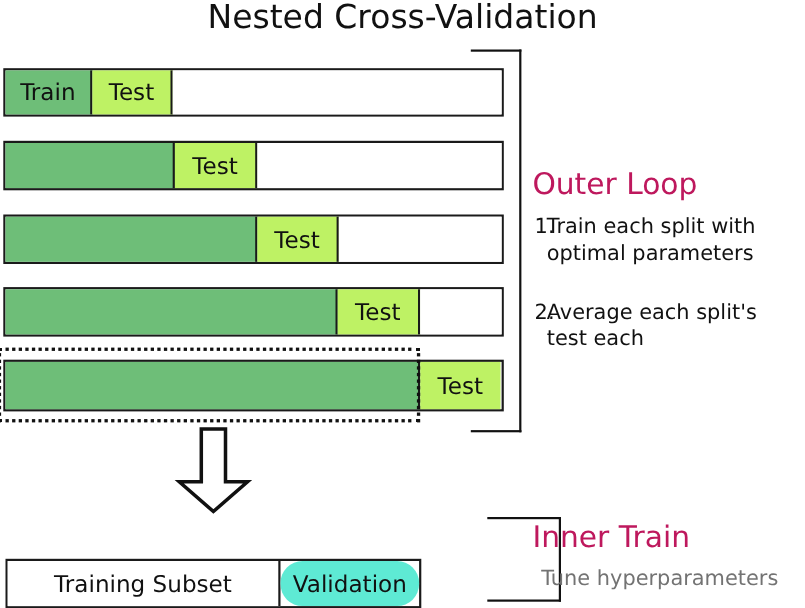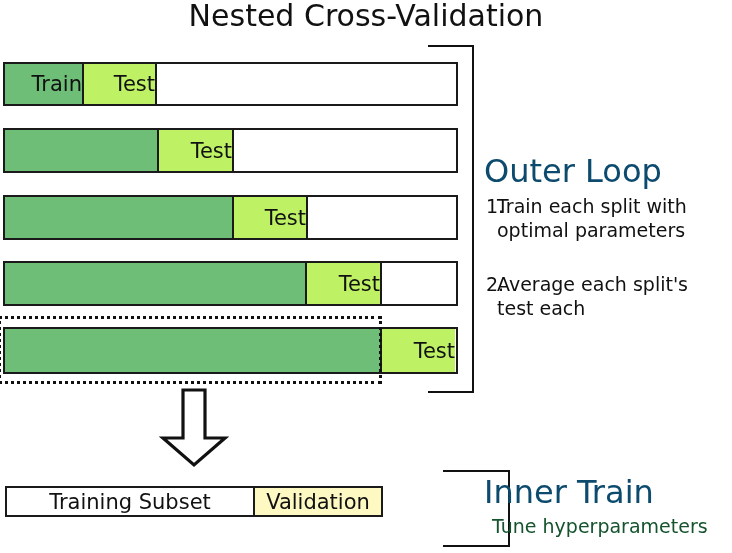--- a/index.html
+++ b/index.html
@@ -34,21 +34,21 @@
     box-sizing: border-box;
     border: 2.5px solid #1a1a1a;
     background: #ffffff;
     display: flex;
     align-items: stretch;
   }
   .seg {
     box-sizing: border-box;
     display: flex;
     align-items: center;
-    justify-content: flex-end;
+    justify-content: center;
     font-size: 21px;
     color: #111111;
     position: relative;
   }
   .seg-train {
     background: #6ebe78;
     border-right: 2.5px solid #1a1a1a;
   }
   .seg-test {
     background: #bef264;
@@ -75,43 +75,43 @@
     box-sizing: border-box;
     border-top: 2.5px solid #111111;
     border-right: 2.5px solid #111111;
     border-bottom: 2.5px solid #111111;
     border-left: none;
     background: transparent;
   }
   
   .loop-heading {
     position: absolute;
-    font-size: 32px;
-    color: #0c4a6e;
+    font-size: 27px;
+    color: #be185d;
     white-space: nowrap;
   }
   .loop-note {
     position: absolute;
     font-size: 19px;
     color: #111111;
     line-height: 24px;
   }
   .loop-note .num {
     position: absolute;
     left: 0;
     top: 0;
   }
   .loop-note .txt {
     display: block;
     margin-left: 11px;
   }
   .inner-note {
     position: absolute;
     font-size: 19px;
-    color: #14532d;
+    color: #737373;
     white-space: nowrap;
   }
   
   .arrow {
     position: absolute;
   }
   
   .inner-bar {
     position: absolute;
     box-sizing: border-box;
@@ -126,21 +126,22 @@
     align-items: center;
     justify-content: center;
     font-size: 21px;
     color: #111111;
   }
   .inner-training {
     background: #ffffff;
     border-right: 2.5px solid #1a1a1a;
   }
   .inner-validation {
-    background: #fef9c3;
+    background: #5eead4;
+    border-radius: 20px;
   }
 </style>
 </head>
 <body>
 
 <div id="canvas">
 
   <div class="title">Nested Cross-Validation</div>
 
   <div class="split-row" style="left:3px; top:62px; width:455px; height:44px;">
@@ -197,21 +198,21 @@
 
   <div class="loop-note" style="left:486px; top:272px; width:244px;">
     <span class="num">2.</span>
     <span class="txt">Average each split's test each</span>
   </div>
 
   <svg class="arrow" style="left:157px; top:388px;" width="74" height="80" viewBox="0 0 74 80">
     <polygon points="26,2 48,2 48,50 68,50 37,77 6,50 26,50" fill="#ffffff" stroke="#111111" stroke-width="3.2" stroke-linejoin="miter"></polygon>
   </svg>
 
-  <div class="inner-bar" style="left:5px; top:486px; width:378px; height:31px;">
+  <div class="inner-bar" style="left:5px; top:508px; width:378px; height:45px;">
     <div class="inner-seg inner-training" style="width:248px;">
       <span>Training Subset</span>
     </div>
     <div class="inner-seg inner-validation" style="flex:1 1 auto;">
       <span>Validation</span>
     </div>
   </div>
 
   <div class="bracket" style="left:443px; top:470px; width:67px; height:77px;"></div>
 

